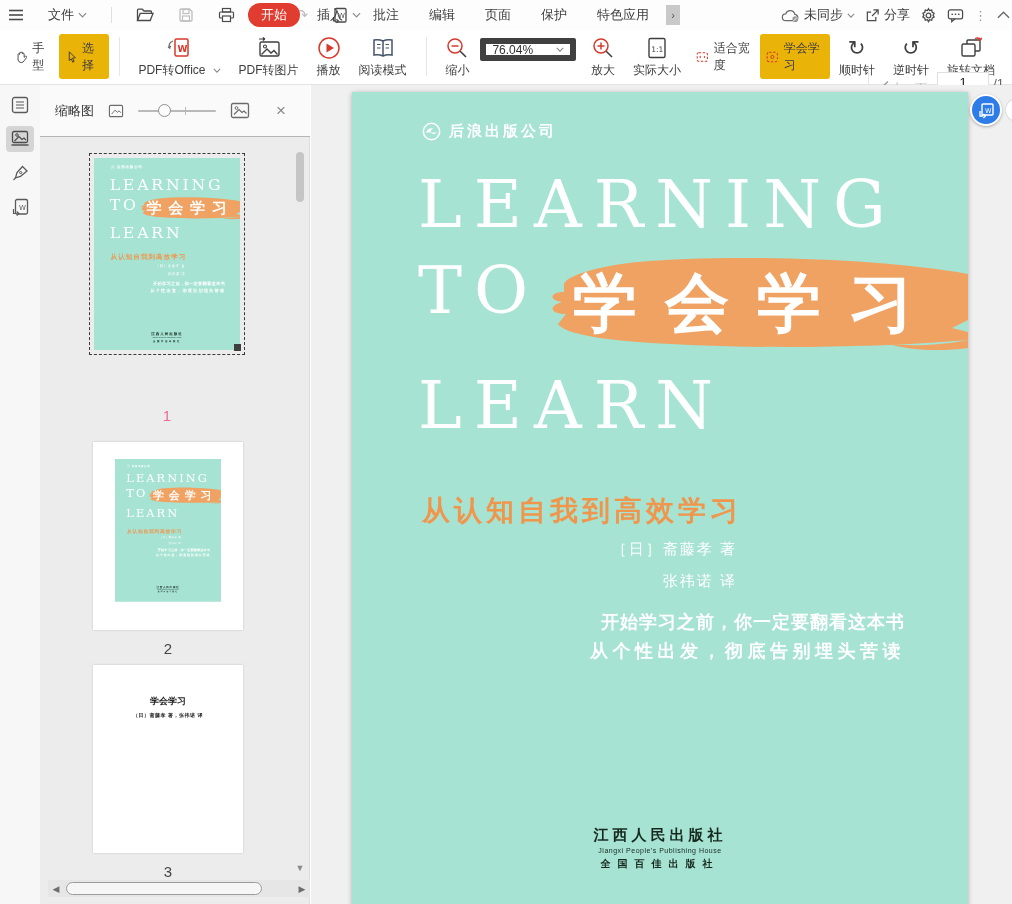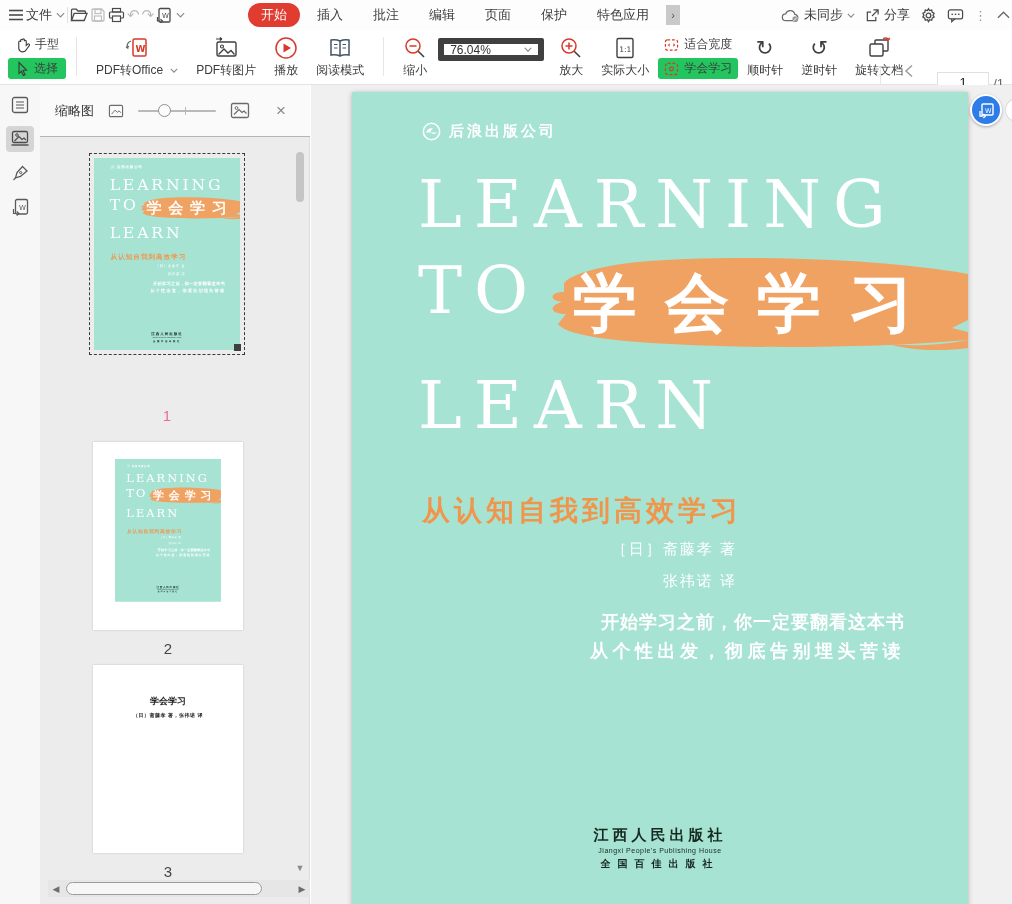--- a/index.html
+++ b/index.html
@@ -2,38 +2,38 @@
 <html><head>
 <meta charset="utf-8">
 <style>
   * { margin:0; padding:0; box-sizing:border-box; }
   html,body { width:1012px; height:904px; overflow:hidden; background:#fff;
     font-family:"Liberation Sans","DejaVu Sans",sans-serif; color:#3d3d3d; }
   .app { position:relative; width:1012px; height:904px; background:#fff; }
 
   
   .menubar { position:absolute; left:0; top:0; width:1012px; height:30px; background:#fdfdfd; font-size:13px; }
-  .mb-left { position:absolute; left:8px; top:0; height:30px; display:flex; align-items:center; gap:2px; }
+  .mb-left { position:absolute; left:8px; top:0; height:30px; display:flex; align-items:center; gap:24px; }
   .mb-tabs { position:absolute; left:248px; top:0; height:30px; display:flex; align-items:center; gap:4px; }
   .mb-search { position:absolute; left:648px; top:0; height:30px; display:flex; align-items:center; gap:7px; color:#8a8a8a;margin-top:23px; }
   .mb-right { position:absolute; right:2px; top:0; height:30px; display:flex; align-items:center; gap:10px; }
   .mb-btn { display:flex; align-items:center; gap:4px; cursor:default; }
   .tab { padding:3px 13px; border-radius:12px; color:#3d3d3d; }
   .tab.active { background:#e03c2f; color:#fff; }
   .tab-more { width:14px; height:20px; background:#c9c9c9; color:#555; display:flex; align-items:center; justify-content:center; font-size:11px; }
   .dim { opacity:.35; }
   .vdots { color:#9a9a9a; font-size:13px; letter-spacing:0; }
   .sep-v { width:1px; height:16px; background:#e0e0e0; }
 
   
   .toolbar { position:absolute; left:0; top:30px; width:1012px; height:55px; background:#fff; border-bottom:1px solid #e4e4e4; display:flex; align-items:stretch; padding:3px 8px 4px 8px; font-size:12px; }
   .tb-sep { width:1px; background:#e6e6e6; margin:4px 10px; }
-  .stack { display:flex; flex-direction:column; justify-content:space-between; padding:1px 0; }
+  .stack { display:flex; justify-content:space-between; padding:1px 0; }
   .stack .row { display:flex; align-items:center; gap:5px; padding:2px 7px; border-radius:3px; color:#3d3d3d; }
-  .stack .row.sel { background:#22c55e; }
+  .stack .row.sel { background:#eab308; }
   .tb-big { display:flex; flex-direction:column; align-items:center; justify-content:space-between; padding:2px 9px 1px; color:#3d3d3d; }
   .tb-big .ic { height:26px; display:flex; align-items:center; justify-content:center; }
   .tb-big .lb { display:flex; align-items:center; gap:7px; white-space:nowrap; }
   .zoom-box { align-self:center; width:106px; height:23px; border:6px solid #404040; border-radius:2px; background:#fff; display:flex; align-items:center; padding:0 6px; margin:0 6px 14px 2px; }
   .zoom-box span { flex:1; font-size:12px; color:#333; }
   .fitstack .row { padding:2px 6px; }
   .nav { position:absolute; right:8px; top:33px; height:50px; display:flex; align-items:stretch; }
   .nav .stack { align-items:center; color:#c2c2c2; }
   .pagebox { align-self:center; width:52px; height:22px; background:#fff; border:1px solid #e0e0e0; text-align:center; font-size:13px; color:#222; line-height:20px; margin:0 4px 10px 10px; }
   .ptotal { align-self:center; margin-bottom:10px; color:#666; font-size:13px; }

